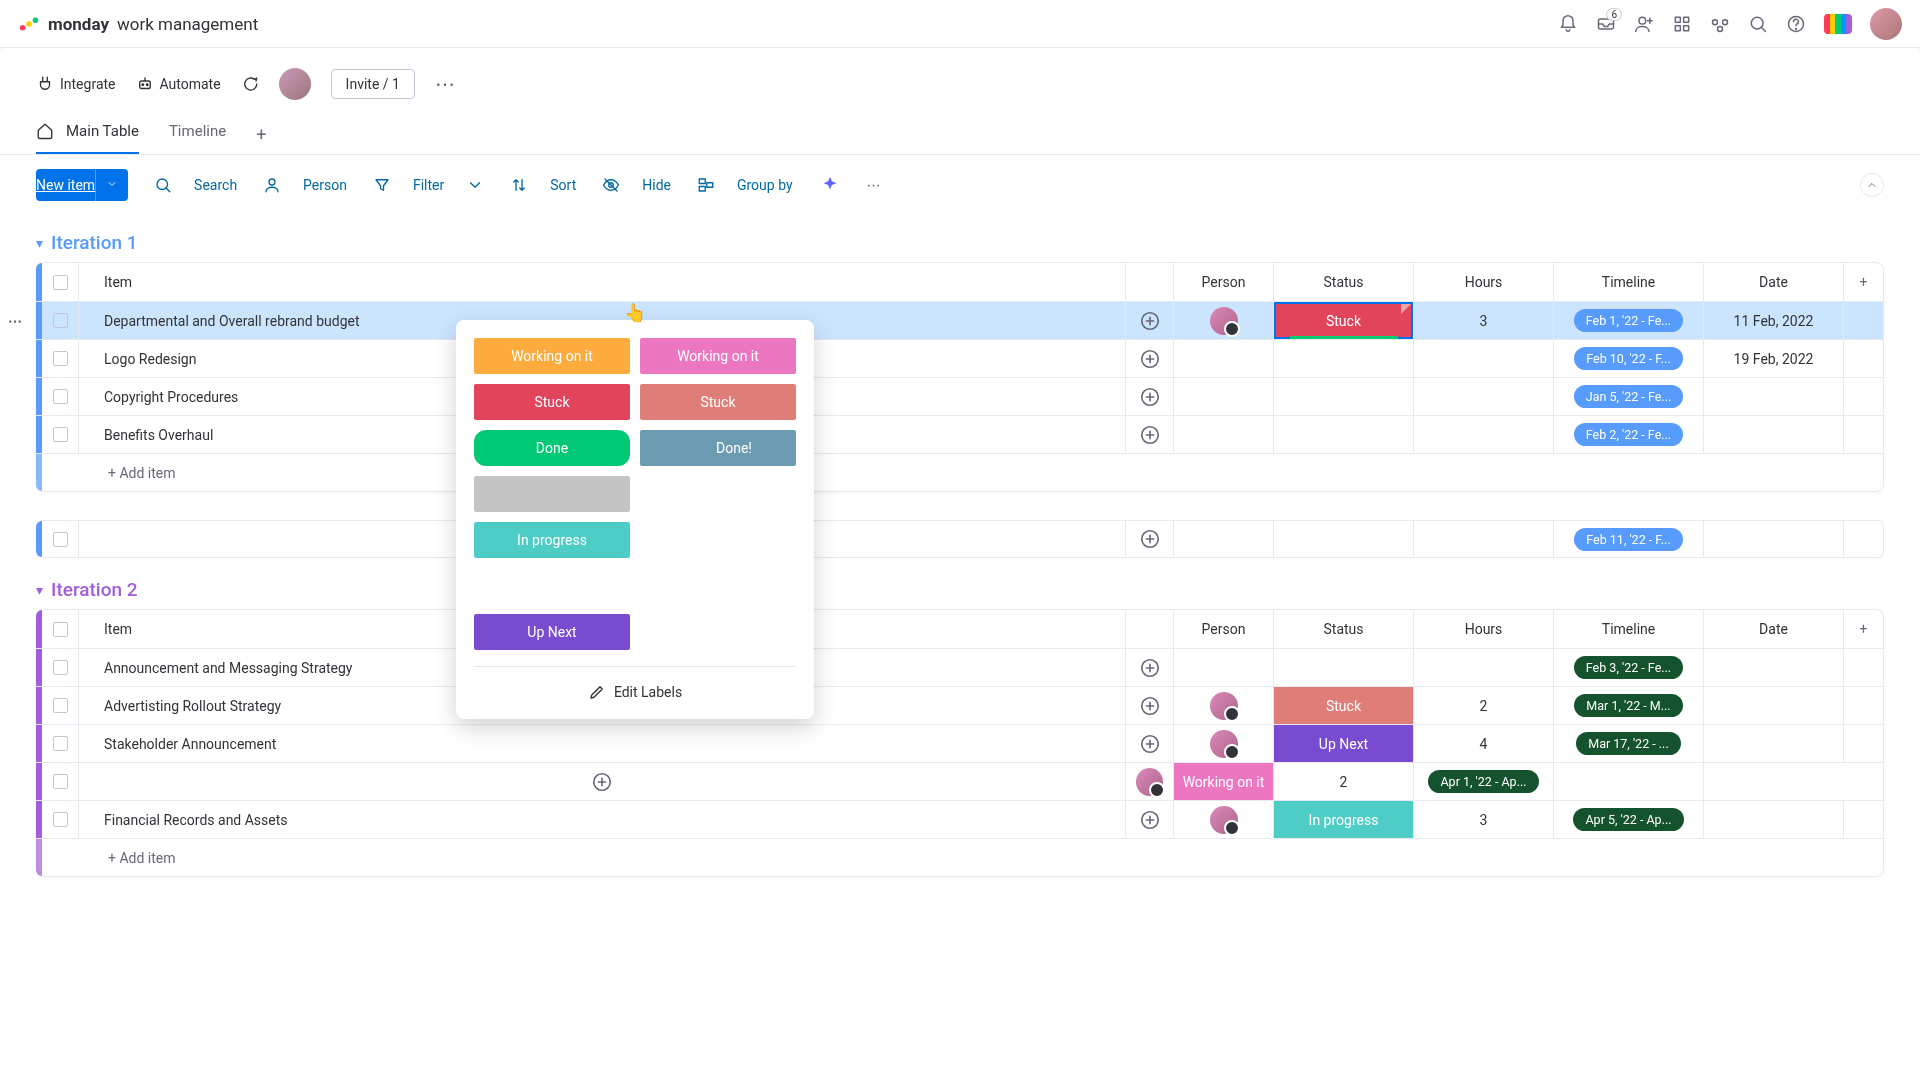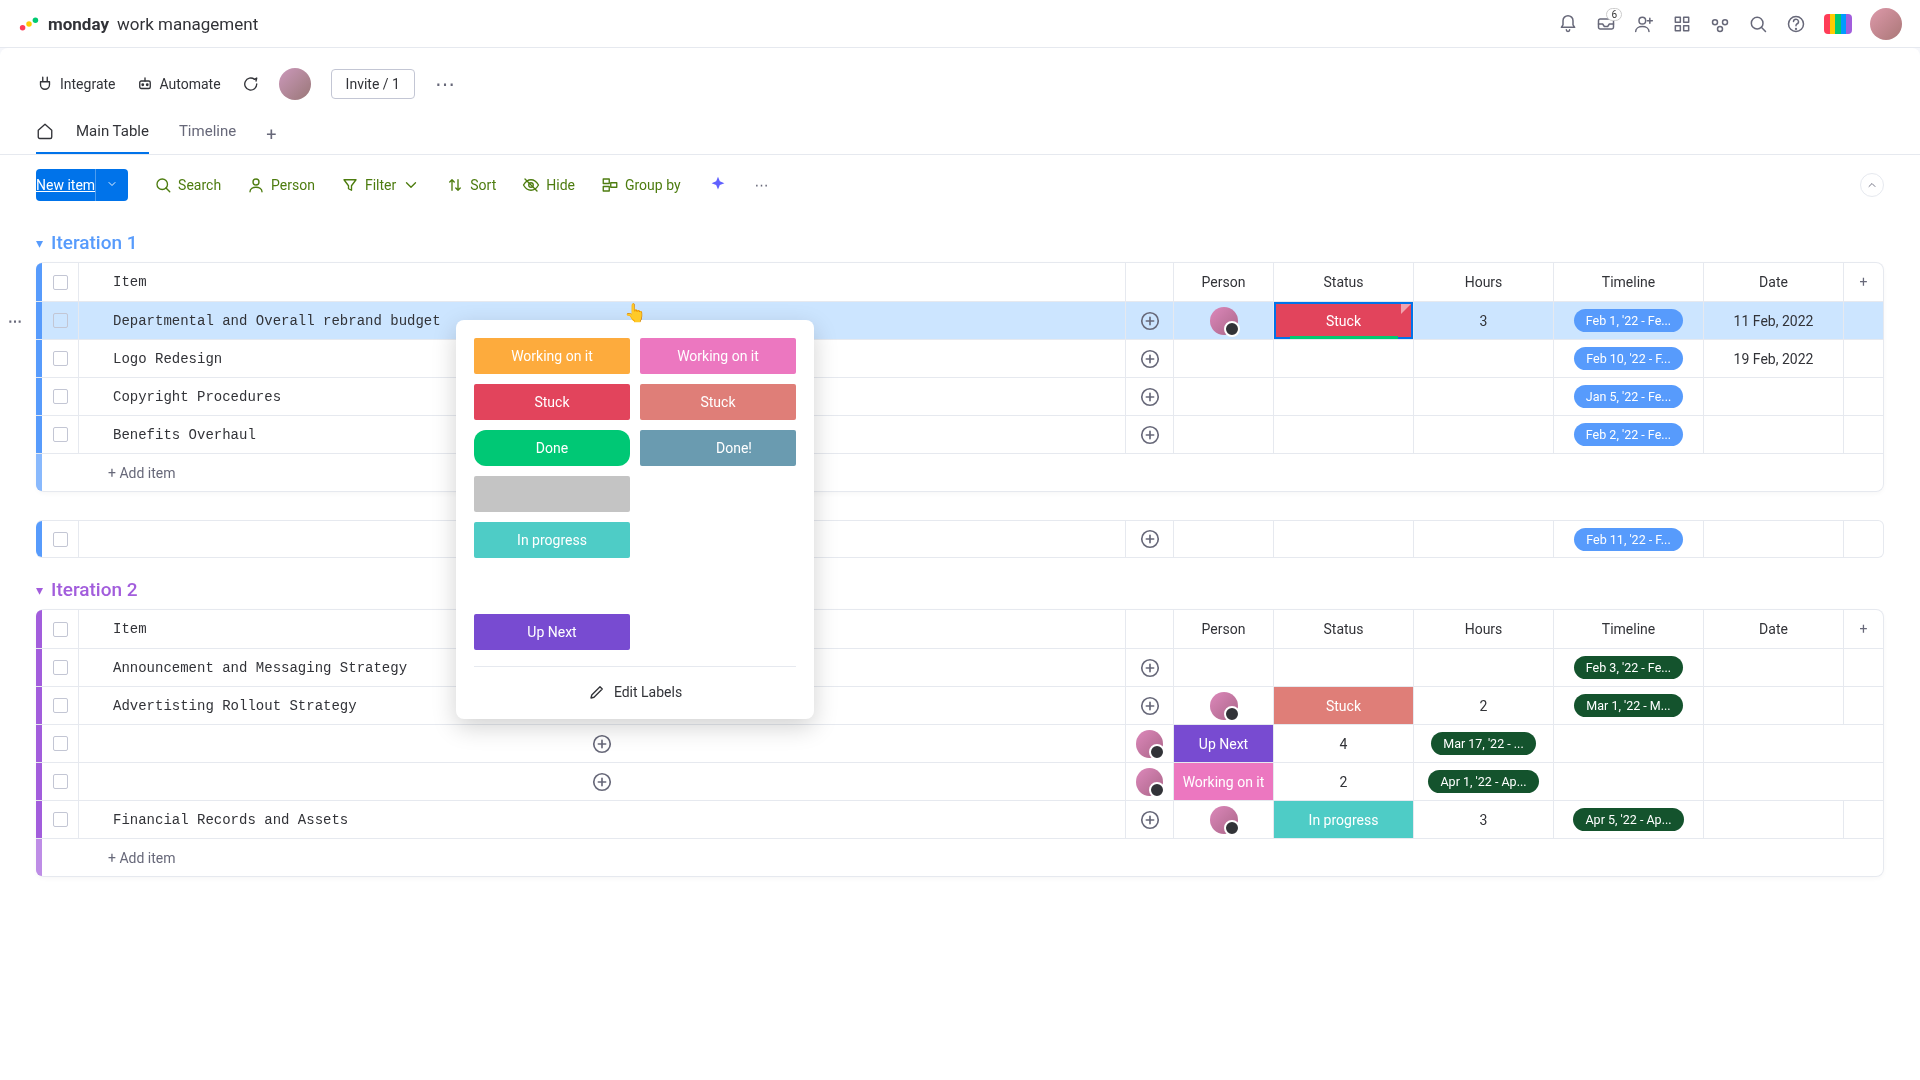--- a/index.html
+++ b/index.html
@@ -24,30 +24,30 @@
   .board-title { display: flex; align-items: center; gap: 10px; font-size: 30px; font-weight: 500; }
   .chev { color: #676879; }
   .board-header-right { display: flex; align-items: center; gap: 20px; }
   .hdr-btn { display: flex; align-items: center; gap: 6px; color: #323338; cursor: pointer; font-size: 14px; }
   .invite-btn { border: 1px solid #c3c6d4; padding: 6px 14px; border-radius: 4px; }
   .three-dots { font-size: 20px; color: #676879; }
   .header-avatar { width: 32px; height: 32px; border-radius: 50%; background: linear-gradient(135deg,#c9b,#977); }
   
   
   .tabs { display: flex; align-items: center; gap: 30px; padding: 10px 36px 0 36px; border-bottom: 1px solid #e6e9ef; }
-  .tab { display: flex; align-items: center; gap: 22px; padding: 8px 0 12px 0; color: #676879; cursor: pointer; font-size: 15px; border-bottom: 2px solid transparent; }
+  .tab { display: flex; align-items: center; gap: 12px; padding: 8px 0 12px 0; color: #676879; cursor: pointer; font-size: 15px; border-bottom: 2px solid transparent; }
   .tab.active { color: #323338; border-bottom-color: #0073ea; }
   .tab-plus { color: #676879; font-size: 18px; }
   
   
   .toolbar { display: flex; align-items: center; gap: 26px; padding: 14px 36px; }
   .new-item-btn { display: flex; align-items: center; background: #0073ea; color: #fff; border-radius: 4px; overflow: hidden; }
   .new-item-btn .label { padding: 8px 0; text-decoration: underline; }
   .new-item-btn .caret { padding: 8px 10px; border-left: 1px solid rgba(255,255,255,0.3); }
-  .tool { display: flex; align-items: center; gap: 6px; color: #4d7c0f; cursor: pointer; }
+  .tool { display: flex; align-items: center; gap: 22px; color: #0369a1; cursor: pointer; }
   .ai-icon { width: 22px; height: 22px; }
   .ellipsis { color: #676879; cursor: pointer; }
   .collapse-ctrl { margin-left: auto; width: 24px; height: 24px; border: 1px solid #e6e9ef; border-radius: 50%; display: flex; align-items: center; justify-content: center; color: #676879; cursor: pointer; }
   
   
   .group { margin: 16px 36px 28px 36px; }
   .group-header { display: flex; align-items: center; gap: 8px; margin-bottom: 8px; font-size: 19px; font-weight: 500; }
   .group-header .chev-down { font-size: 14px; }
   .group-blue { color: #579bfc; }
   .group-purple { color: #a25ddc; }
@@ -58,21 +58,21 @@
   .thead { height: 38px; font-weight: 400; color: #323338; }
   .trow { height: 38px; border-top: 1px solid #e6e9ef; position: relative; }
   .trow.selected { background: #cce5ff; }
   .accent { align-self: stretch; }
   .g-blue .accent { background: #579bfc; }
   .g-purple .accent { background: #a25ddc; }
   .g-blue .thead .accent { border-top-left-radius: 8px; }
   .g-purple .thead .accent { border-top-left-radius: 8px; }
   .cell { padding: 0 10px; border-left: 1px solid #e6e9ef; height: 100%; display: flex; align-items: center; justify-content: center; color: #323338; }
   .cell.first { border-left: none; }
-  .cell.item-cell { justify-content: flex-start; padding-left: 34px; font-family: Liberation Mono, monospace; }
+  .cell.item-cell { justify-content: flex-start; padding-left: 25px; }
   .thead .cell { font-size: 14px; }
   .ck { width: 15px; height: 15px; border: 1px solid #c3c6d4; border-radius: 2px; }
   .convo { width: 22px; height: 22px; color: #676879; }
   .person-cell .pv { width: 28px; height: 28px; border-radius: 50%; background: linear-gradient(135deg,#d8b,#a68); position: relative; }
   .person-cell .pv::after { content:""; position:absolute; right:-2px; bottom:-2px; width:12px; height:12px; background:#323338; border:2px solid #fff; border-radius:50%; }
   .status-cell { padding: 0; }
   .status-chip { width: 100%; height: 100%; display: flex; align-items: center; justify-content: center; color: #fff; font-size: 14px; position: relative; }
   .status-chip.editing { border: 2px solid #0073ea; }
   .status-chip.editing::after { content:""; position:absolute; bottom:-3px; left:10%; right:10%; height:4px; background:#00ca72; }
   .fold { position:absolute; top:0; right:0; width:0; height:0; border-left:10px solid rgba(255,255,255,0.5); border-bottom:10px solid transparent; }
@@ -512,20 +512,21 @@
             </div>
       <div class="cell"></div>
       <div class="cell"></div>
           </div>
           <div class="trow">
 
       <div class="accent"></div>
       <div class="cell first">
               <span class="ck"></span>
             </div>
+      <div class="cell item-cell">Stakeholder Announcement</div>
       <div class="cell">
               <span class="convo"><svg viewBox="0 0 24 24">
                   <circle cx="12" cy="12" r="9"></circle>
                   <path d="M12 8v8M8 12h8"></path>
                 </svg></span>
             </div>
       <div class="cell person-cell">
               <span class="pv"></span>
             </div>
       <div class="cell status-cell">

